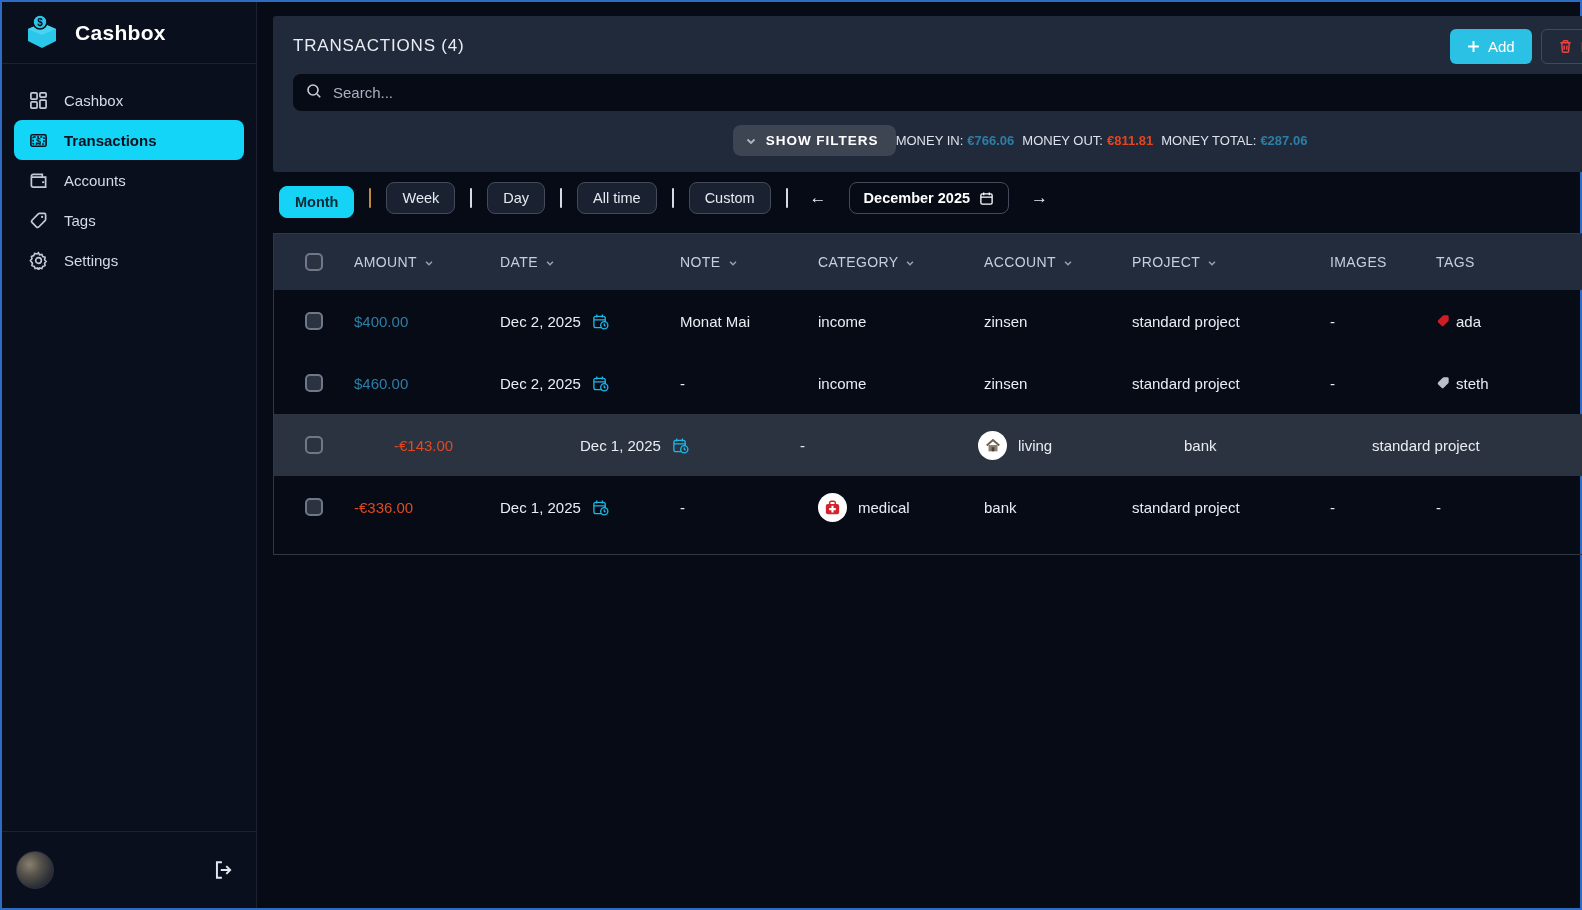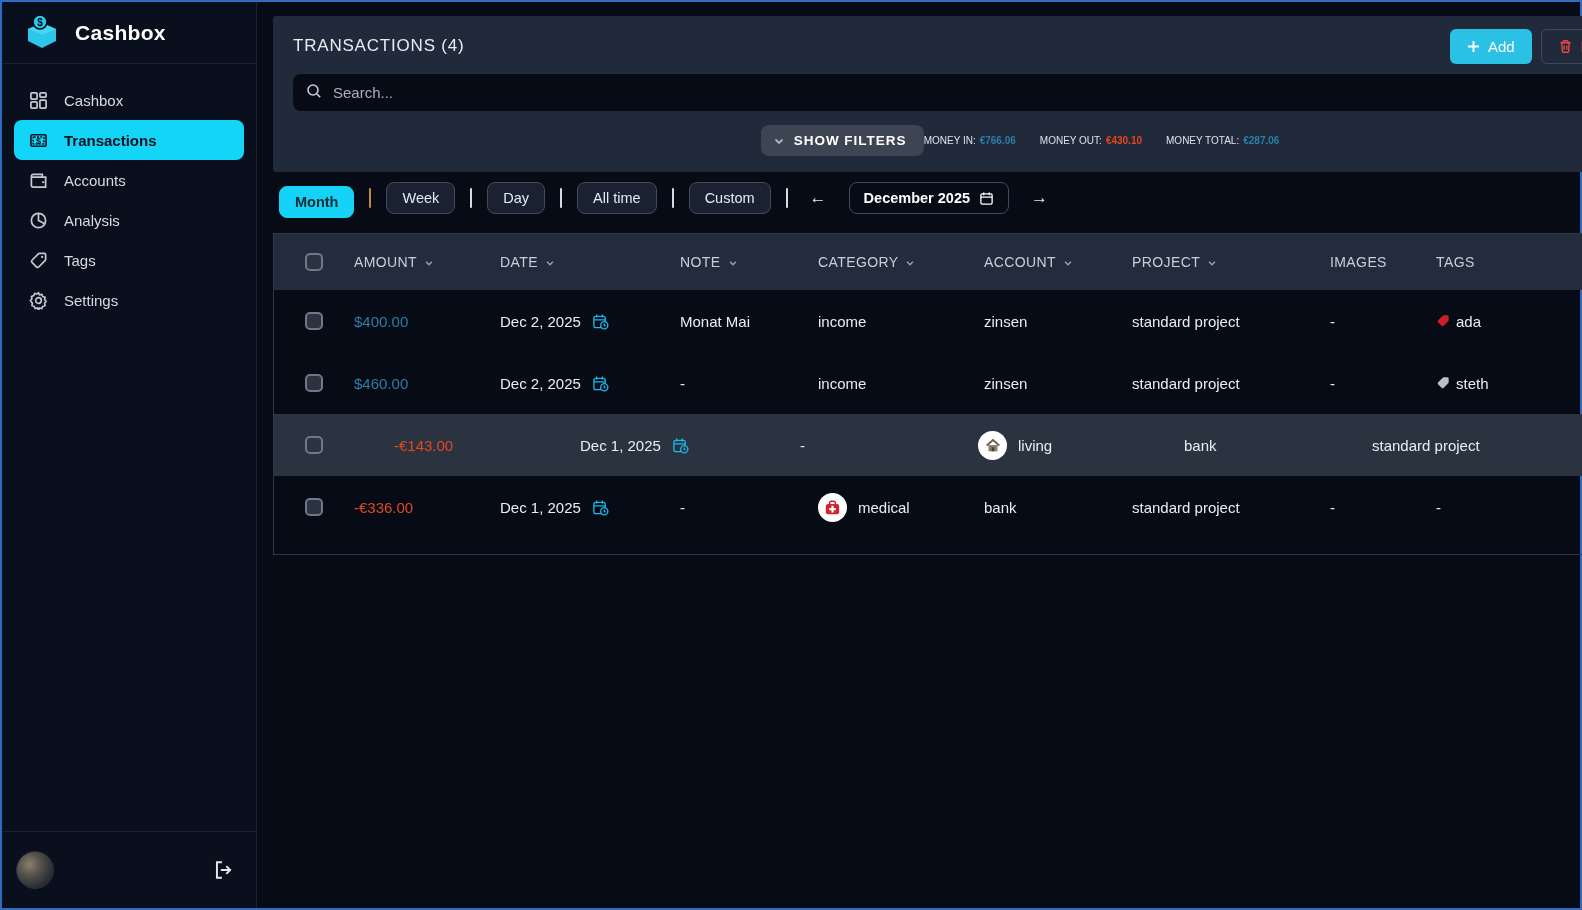--- a/index.html
+++ b/index.html
@@ -32,21 +32,21 @@
   .btn svg { display:block; }
 
   .search-row { margin-top:12px; background:#070b16; border-radius:8px; height:37px; display:flex; align-items:center; gap:11px; padding:0 13px; }
   .search-row input { background:transparent; border:none; outline:none; color:#dfe4ec; font-size:15px; flex:1; font-family:"Liberation Sans", sans-serif; }
   .search-row input::placeholder { color:#a9b1c0; }
   .search-icon { color:#c7cedb; }
 
   .filter-row { margin-top:14px; display:flex; align-items:center; justify-content:center; }
   .show-filters { background:#3d4553; border-radius:8px; padding:8px 17px 8px 12px; color:#ffffff; font-weight:bold; font-size:13.5px; letter-spacing:1px; display:flex; align-items:center; gap:9px; cursor:pointer; }
   .show-filters svg { color:#aeb6c4; }
-  .money { display:flex; align-items:center; gap:24px; font-size:10px; color:#dde2ec; }
+  .money { display:flex; align-items:center; gap:8px; font-size:13px; color:#dde2ec; }
   .money b { font-weight:bold; margin-left:4px; }
   .val-in, .val-total { color:#2b7fa6; }
   .val-out { color:#e8441c; }
 
   
   .date-row { margin-top:8px; height:36px; display:flex; align-items:center; gap:15px; padding-left:6px; }
   .dtab { padding:7px 15px; border-radius:8px; font-size:14.5px; cursor:pointer; background:#1a2231; border:1px solid #434b5b; color:#e6eaf1; }
   .dtab.active { background:#14d3f6; border-color:#14d3f6; color:#0a2a36; font-weight:600;margin-top:8px; }
   .sep { width:2px; height:20px; background:#d6dbe4; border-radius:1px; }
   .sep.orange { background:#c28a3c; }
@@ -112,29 +112,20 @@
       </div>
       <div class="nav-item">
         <span class="nicon">
           <svg width="19" height="19" viewBox="0 0 20 20" fill="none" stroke="currentColor" stroke-width="1.8">
               <path d="M2.5 5.5a2 2 0 0 1 2-2h9.5v3"></path>
               <path d="M2.5 5.5V15a2 2 0 0 0 2 2H17.5V6.5H4a1.5 1.5 0 0 1-1.5-1z"></path>
               <path d="M13.8 11.8h2.2"></path>
             </svg>
         </span>
         <span>Accounts</span>
-      </div>
-      <div class="nav-item">
-        <span class="nicon">
-          <svg width="19" height="19" viewBox="0 0 20 20" fill="none" stroke="currentColor" stroke-width="1.8">
-              <circle cx="10" cy="10" r="7.5"></circle>
-              <path d="M10 2.5V10l6.5 3.5"></path>
-            </svg>
-        </span>
-        <span>Analysis</span>
       </div>
       <div class="nav-item">
         <span class="nicon">
           <svg width="19" height="19" viewBox="0 0 20 20" fill="none" stroke="currentColor" stroke-width="1.8">
               <path d="M11.2 2.5H16a1.5 1.5 0 0 1 1.5 1.5v4.8a2 2 0 0 1-.6 1.4l-6.4 6.4a2 2 0 0 1-2.8 0l-4.3-4.3a2 2 0 0 1 0-2.8l6.4-6.4a2 2 0 0 1 1.4-.6z"></path>
               <circle cx="13.8" cy="6.2" r="1.2" fill="currentColor" stroke="none"></circle>
             </svg>
         </span>
         <span>Tags</span>
       </div>
@@ -204,21 +195,21 @@
 
       <div class="filter-row">
         <div class="show-filters">
           <svg width="12" height="12" viewBox="0 0 12 12" fill="none" stroke="currentColor" stroke-width="1.8">
               <path d="M2.5 4.5L6 8l3.5-3.5"></path>
             </svg>
           <span>SHOW FILTERS</span>
         </div>
         <div class="money">
           <span><span>MONEY IN:</span><b class="val-in">€766.06</b></span>
-          <span><span>MONEY OUT:</span><b class="val-out">€430.10</b></span>
+          <span><span>MONEY OUT:</span><b class="val-out">€811.81</b></span>
           <span><span>MONEY TOTAL:</span><b class="val-total">€287.06</b></span>
         </div>
       </div>
     </section>
 
     <div class="date-row">
       <button class="dtab active">Month</button>
       <span class="sep orange"></span>
       <button class="dtab">Week</button>
       <span class="sep"></span>

